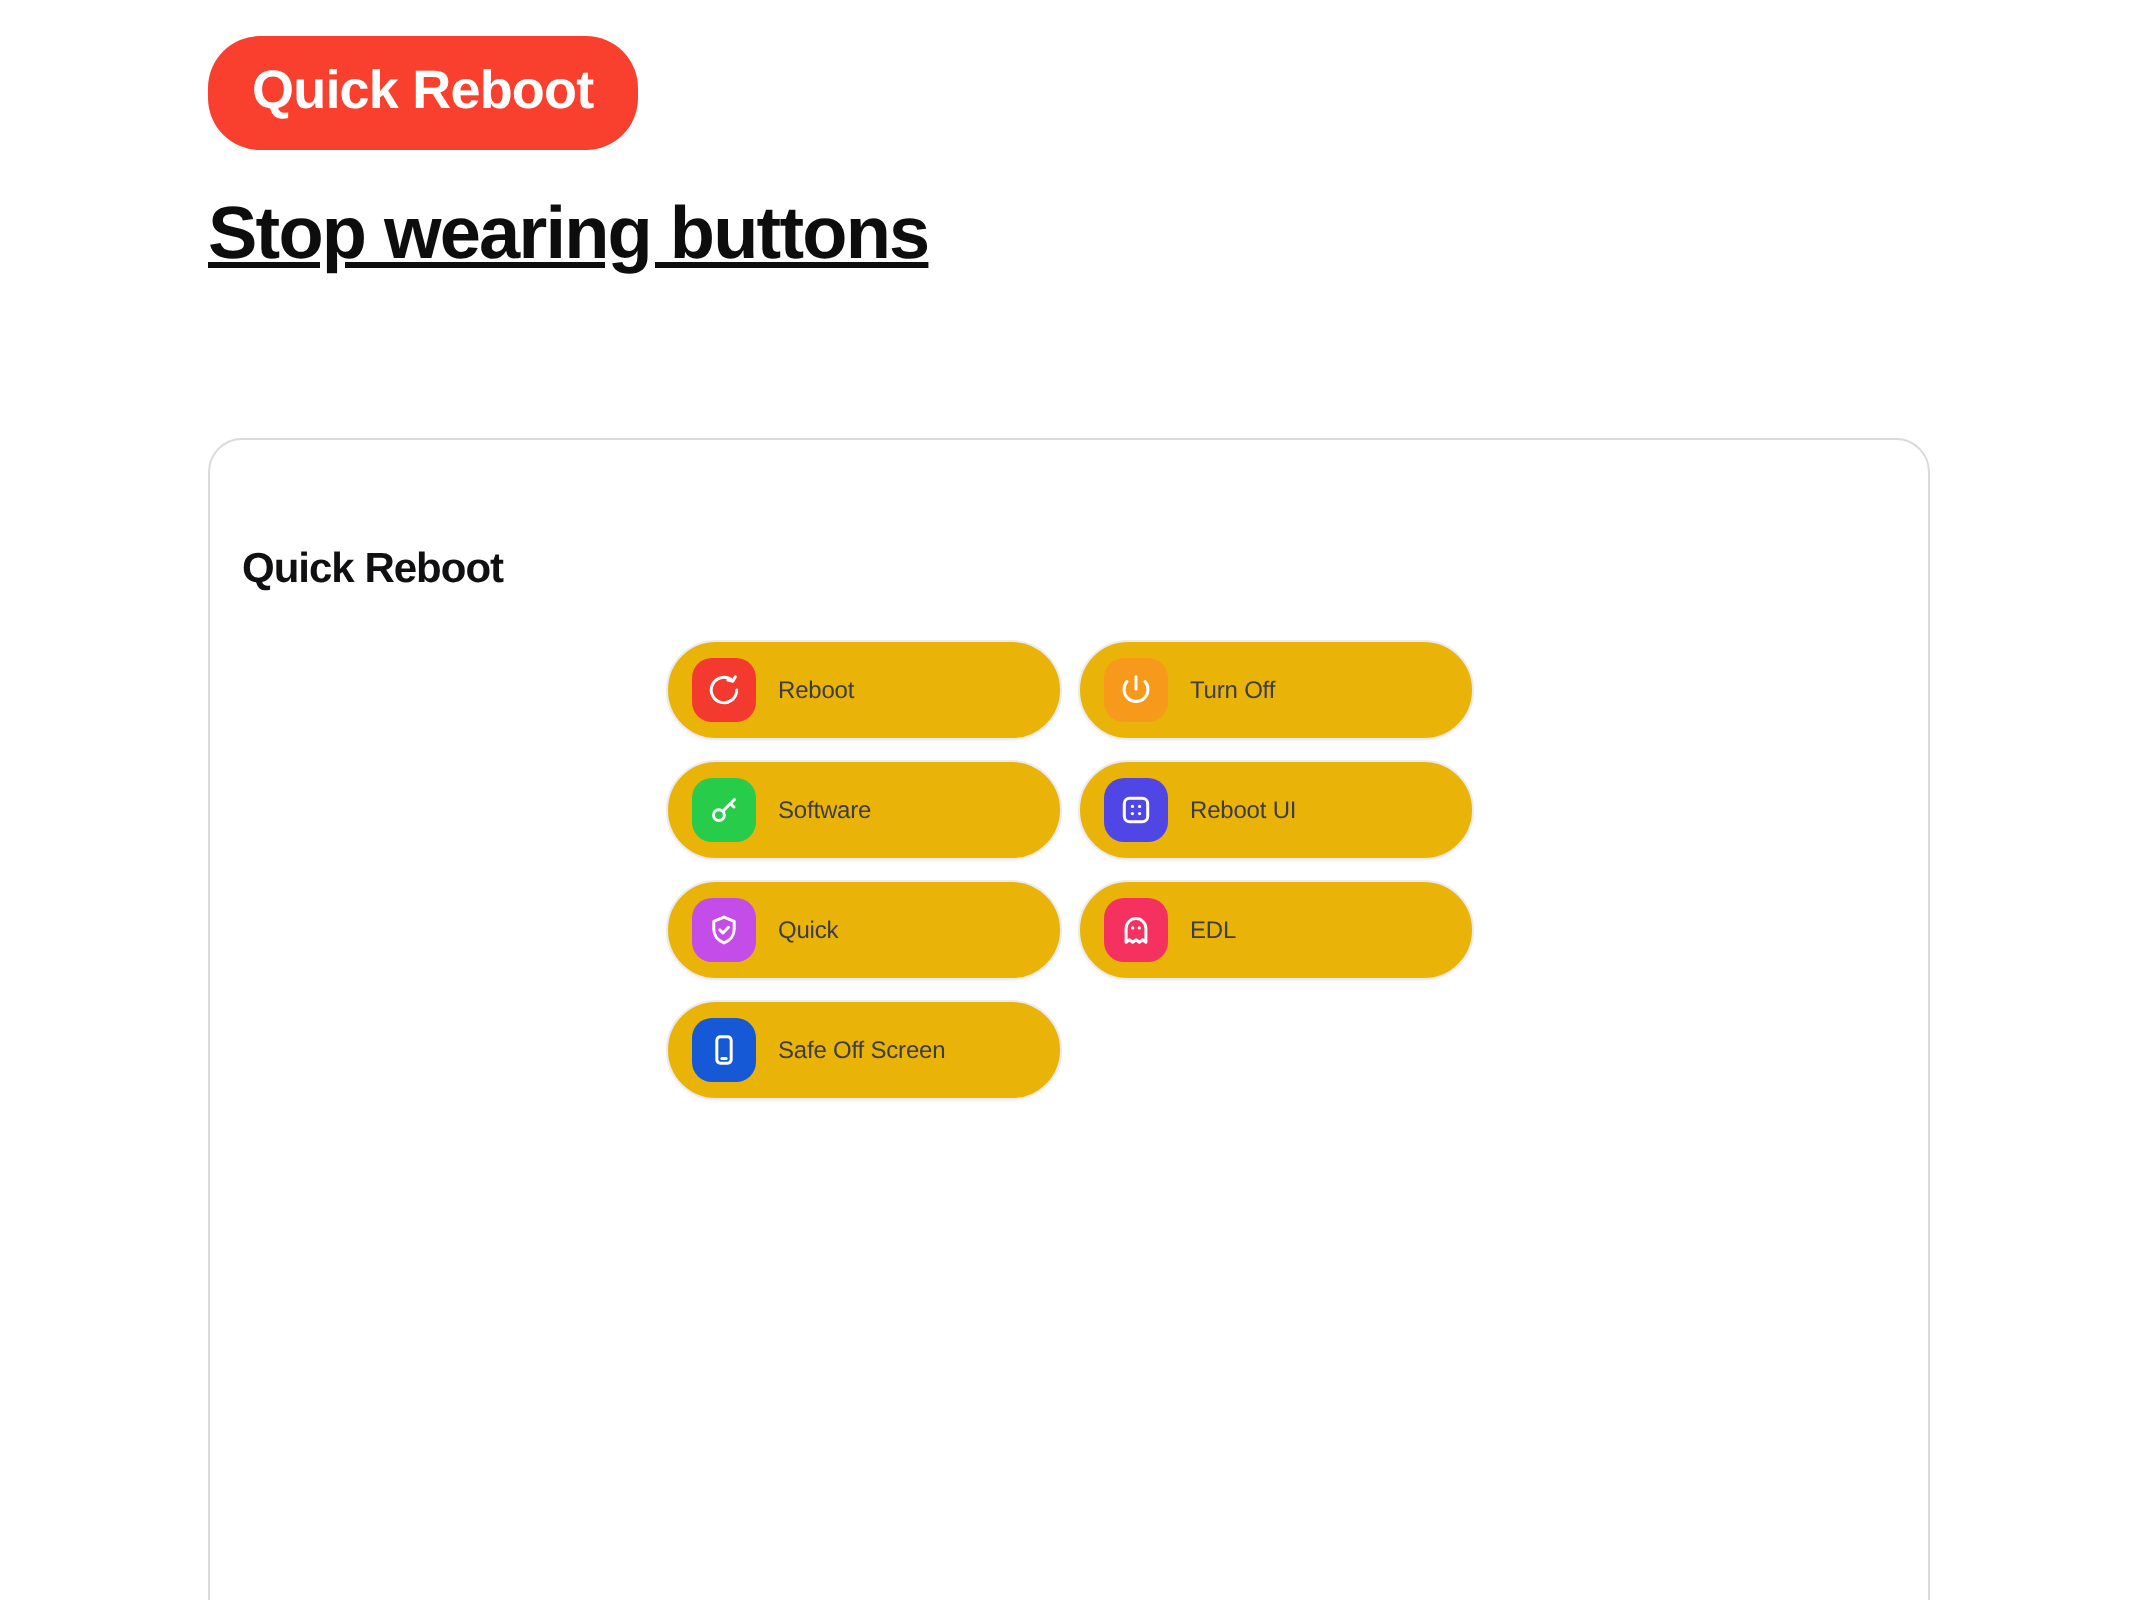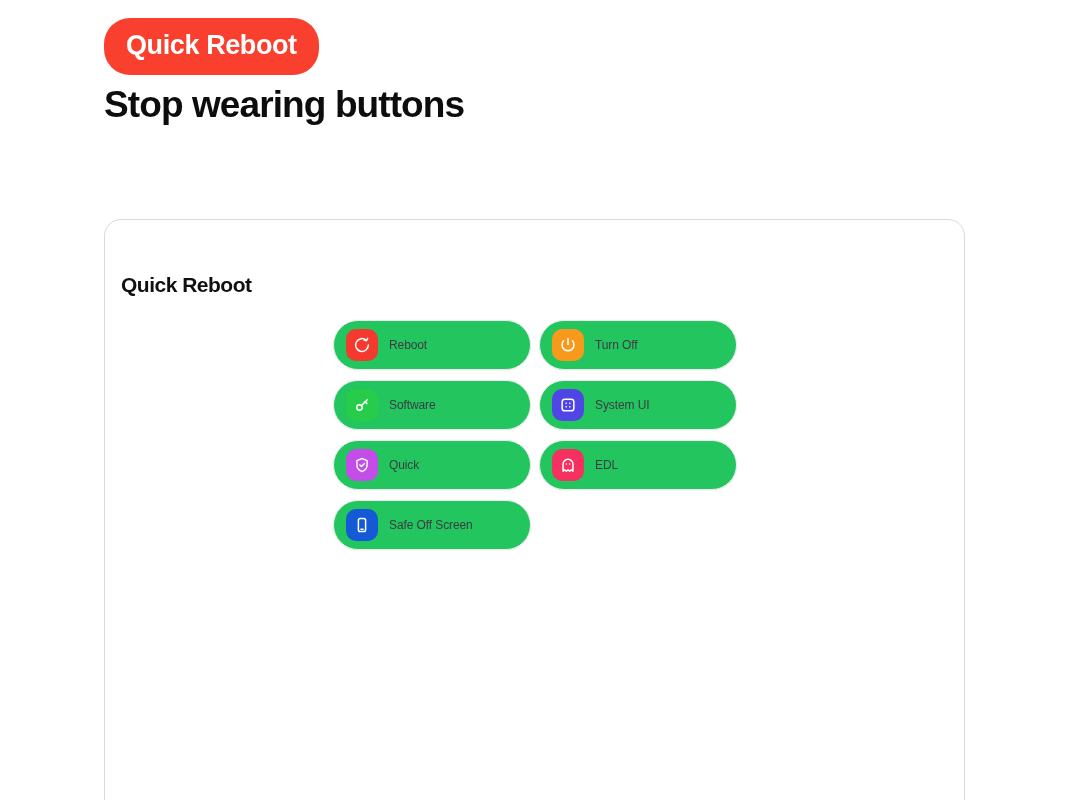--- a/index.html
+++ b/index.html
@@ -20,26 +20,27 @@
     color: #ffffff;
     font-size: 27px;
     font-weight: 700;
     letter-spacing: -0.4px;
     line-height: 1;
     padding: 14px 22px 16px 22px;
     border-radius: 26px;
   }
 
   .page-title {
-    margin-top: 10px;
+    margin-top: 22px;
     font-size: 37px;
     font-weight: 700;
     letter-spacing: -0.9px;
     color: #0d0d0d;
     line-height: 1.1;
+    text-decoration: underline;
   }
 
   
   .app-card {
     position: absolute;
     left: 104px;
     top: 219px;
     width: 861px;
     height: 600px;
     background: #ffffff;
@@ -69,21 +70,21 @@
     column-gap: 8px;
     row-gap: 10px;
   }
 
   .tile {
     display: flex;
     align-items: center;
     gap: 11px;
     height: 50px;
     padding: 0 12px;
-    background: #22c55e;
+    background: #eab308;
     border: 1px solid #ebebef;
     border-radius: 25px;
     box-shadow: 0 1px 2px rgba(17, 17, 26, 0.04);
     cursor: pointer;
   }
 
   .tile-icon {
     flex: 0 0 auto;
     width: 32px;
     height: 32px;
@@ -144,21 +145,21 @@
       <div class="tile">
         <span class="tile-icon" style="background: rgb(79, 70, 229);">
           <svg width="18" height="18" viewBox="0 0 24 24" fill="none" stroke="#fff" stroke-width="2" stroke-linecap="round" stroke-linejoin="round">
             <rect x="4.2" y="4.2" width="15.6" height="15.6" rx="3.6"></rect>
             <circle cx="9.6" cy="9.6" r="1.1" fill="#fff" stroke="none"></circle>
             <circle cx="14.4" cy="9.6" r="1.1" fill="#fff" stroke="none"></circle>
             <circle cx="9.6" cy="14.4" r="1.1" fill="#fff" stroke="none"></circle>
             <circle cx="14.4" cy="14.4" r="1.1" fill="#fff" stroke="none"></circle>
           </svg>
         </span>
-        <span class="tile-label">System UI</span>
+        <span class="tile-label">Reboot UI</span>
       </div>
       <div class="tile">
         <span class="tile-icon" style="background: rgb(196, 76, 232);">
           <svg width="18" height="18" viewBox="0 0 24 24" fill="none" stroke="#fff" stroke-width="2" stroke-linecap="round" stroke-linejoin="round">
             <path d="M12 3.4 5.2 6.2v5.3c0 4.2 2.8 7.6 6.8 9.1 4-1.5 6.8-4.9 6.8-9.1V6.2Z"></path>
             <polyline points="9.2 11.9 11.3 14 15 10.2"></polyline>
           </svg>
         </span>
         <span class="tile-label">Quick</span>
       </div>

